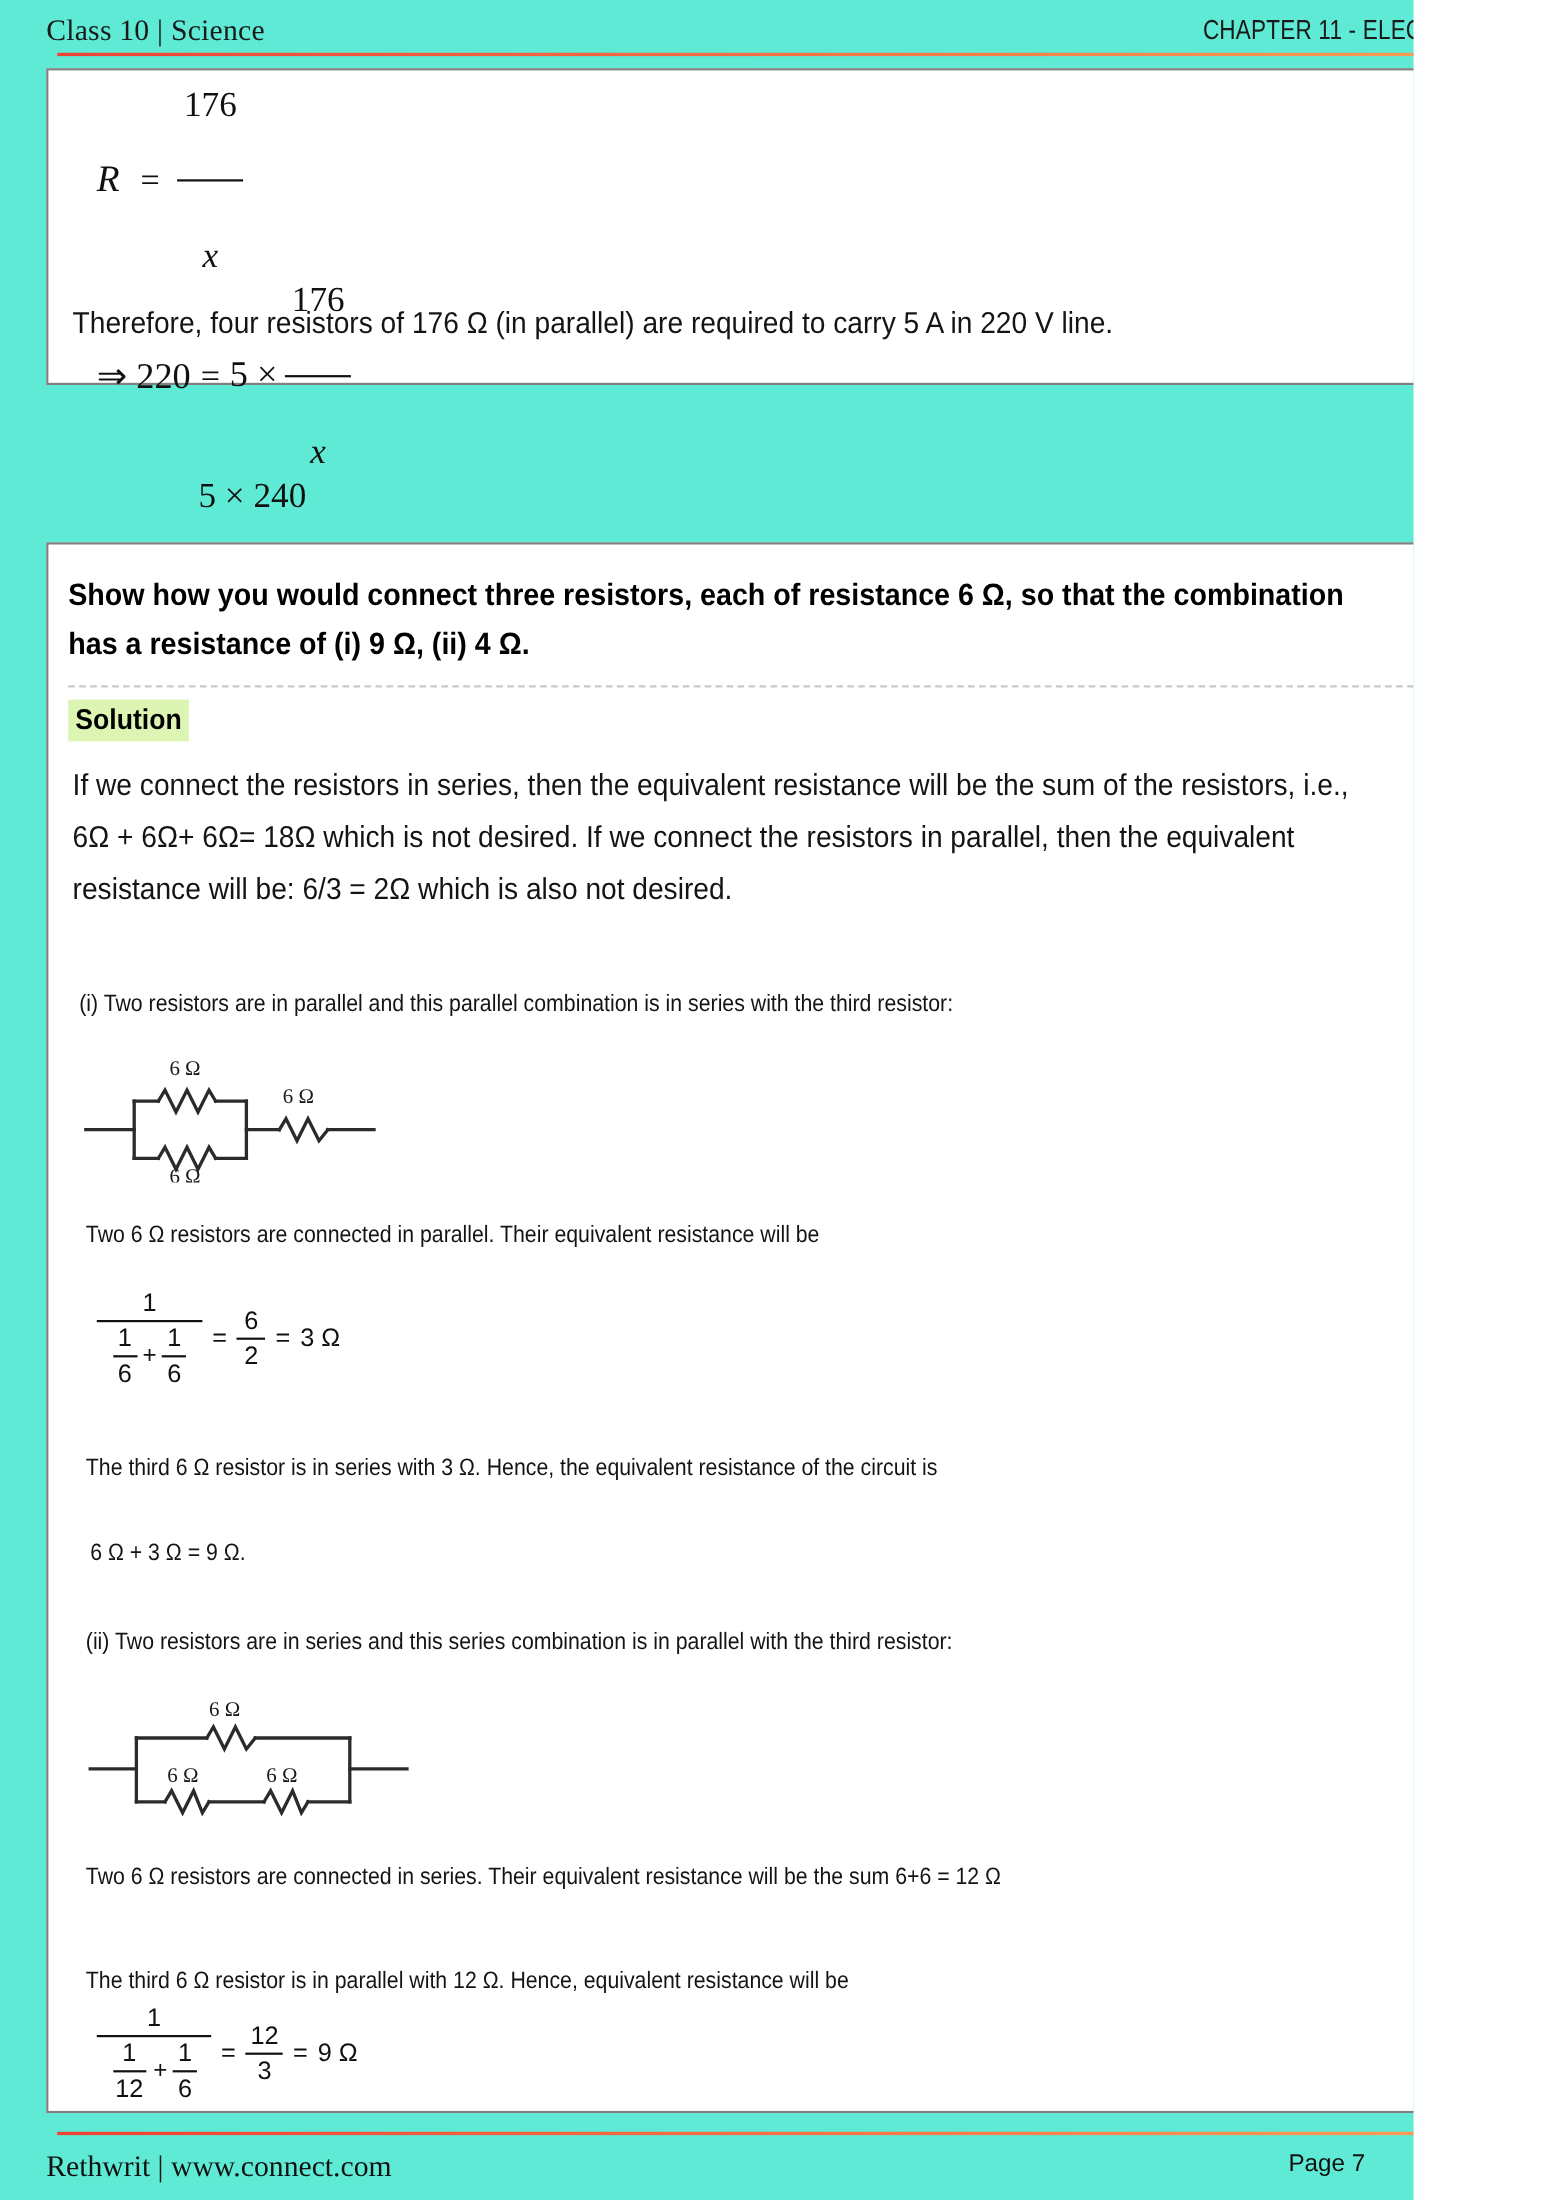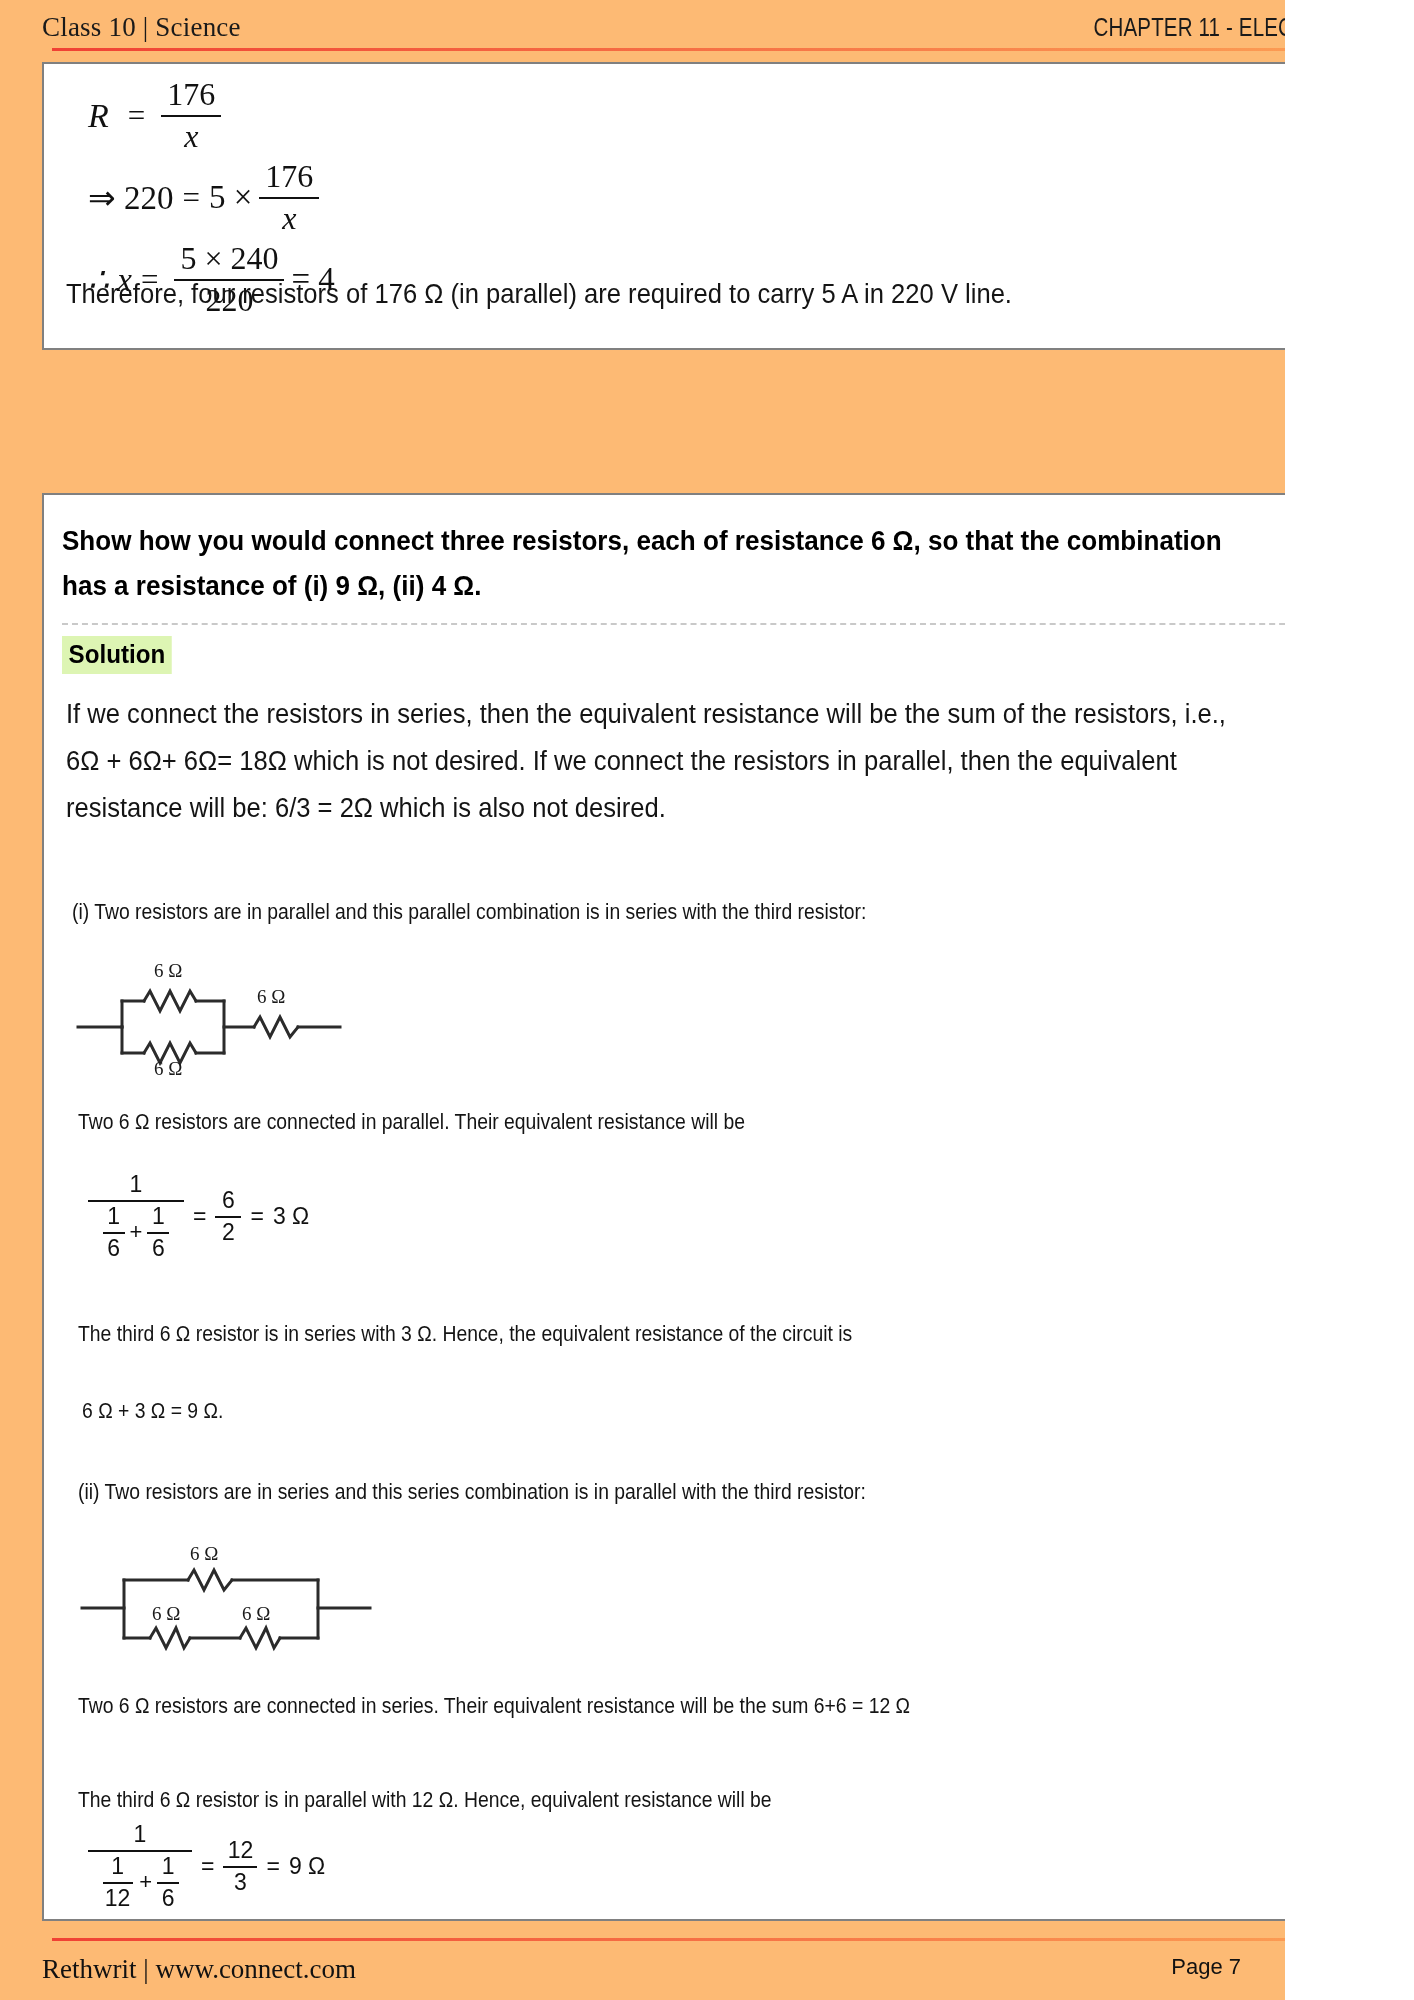--- a/index.html
+++ b/index.html
@@ -6,21 +6,21 @@
   html, body {
     width: 1414px;
     height: 2000px;
     background: #ffffff;
     font-family: "Liberation Sans", sans-serif;
   }
   .page {
     position: relative;
     width: 1285px;
     height: 2000px;
-    background: #fdba74;
+    background: #5eead4;
     overflow: hidden;
   }
 
   
   .header {
     position: absolute;
     left: 0; top: 0;
     width: 1414px;
     height: 56px;
   }
@@ -75,20 +75,21 @@
   .eqrow { display: flex; align-items: center; margin-bottom: 6px; }
   .eqlead { font-size: 34px; font-style: italic; margin-right: 10px; }
   .eqop   { font-size: 31px; margin: 0 9px; }
   .eqnum  { font-size: 33px; }
   .frac {
     display: inline-flex;
     flex-direction: column;
     align-items: center;
     margin: 0 7px;
     vertical-align: middle;
+    gap: 48px;
   }
   .frac .num, .frac .den {
     font-size: 32px;
     line-height: 1.06;
     padding: 0 6px;
   }
   .frac .bar {
     width: 100%;
     height: 2px;
     background: #111;

